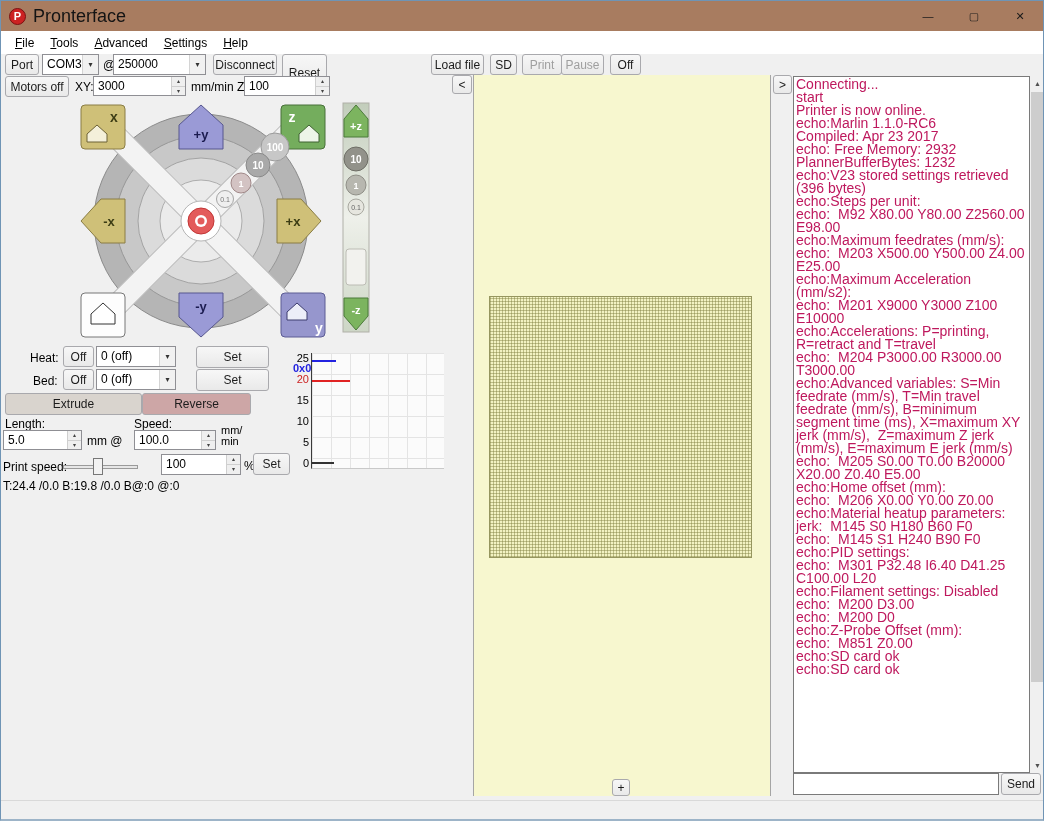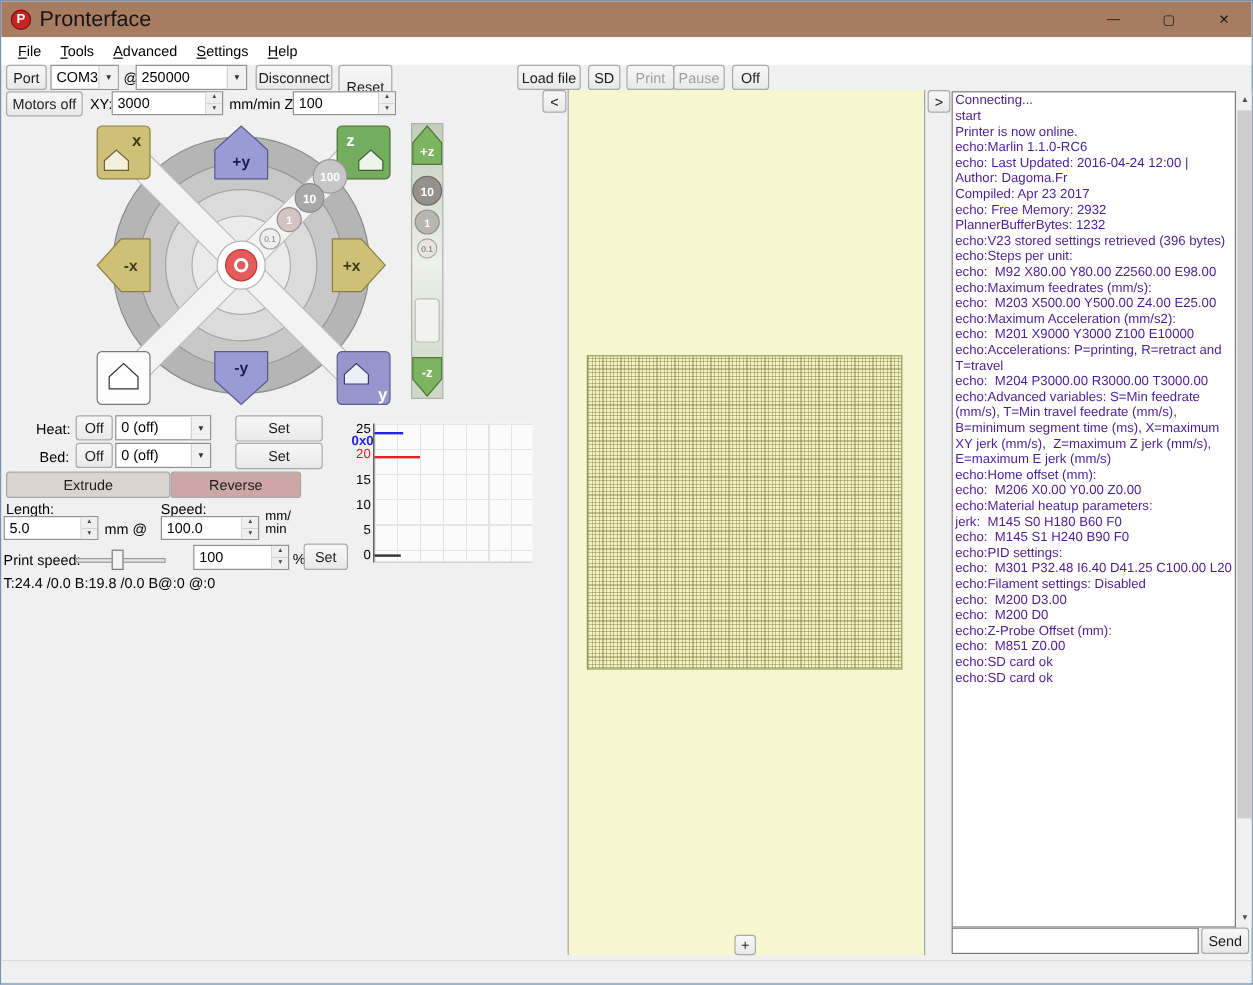--- a/index.html
+++ b/index.html
@@ -65,22 +65,22 @@
   .viewer { position:absolute; left:472px; top:74px; width:298px; height:721px;
             background:#f7f7cf; border-left:1px solid #a5a5a5; border-right:1px solid #a5a5a5; }
   .bed-grid { position:absolute; left:15px; top:221px; width:263px; height:262px;
               background-color:#f2f2c2; border:1px solid #96965f;
               background-image:
                 repeating-linear-gradient(0deg,  rgba(125,125,62,.45) 0 1px, transparent 1px 3px),
                 repeating-linear-gradient(90deg, rgba(125,125,62,.45) 0 1px, transparent 1px 3px); }
 
   
   .log { position:absolute; left:792px; top:75px; width:237px; height:697px; background:#fff;
-         border:1px solid #7a7a7a; padding:1px 2px; font-size:11px; line-height:13px;
-         color:#4c1d95; overflow:hidden; }
+         border:1px solid #7a7a7a; padding:1px 2px; font-size:14px; line-height:13px;
+         color:#be185d; overflow:hidden; }
   .log-line { white-space:pre-wrap; word-wrap:break-word; }
   .vscroll { position:absolute; left:1029px; top:75px; width:15px; height:697px; background:#f0f0f0; }
   .vscroll .sarrow { height:15px; font-size:7px; color:#505050; text-align:center; line-height:15px; }
   .vscroll .thumb { position:absolute; left:1px; top:16px; width:13px; height:590px; background:#cdcdcd; }
   .cmd-input { position:absolute; left:792px; top:772px; width:206px; height:22px;
                border:1px solid #7a7a7a; font-size:12px; padding:2px 4px; font-family:inherit; }
 
   .statusbar { position:absolute; left:0; top:799px; width:100%; height:22px;
                background:#f0f0f0; border-top:1px solid #d9d9d9; }
 
@@ -328,34 +328,34 @@
     <div class="bed-grid"></div>
     <div class="btn" style="left:138px;top:704px;width:18px;height:17px">+</div>
   </div>
 
   <div class="log">
 
   <div class="log-line">Connecting...</div>
       <div class="log-line">start</div>
       <div class="log-line">Printer is now online.</div>
       <div class="log-line">echo:Marlin 1.1.0-RC6</div>
-      <div class="log-line">echo: Last Updated: 2016-04-24 12:00 | Author: Dagoma.Fr</div>
       <div class="log-line">Compiled: Apr 23 2017</div>
       <div class="log-line">echo: Free Memory: 2932</div>
       <div class="log-line">PlannerBufferBytes: 1232</div>
       <div class="log-line">echo:V23 stored settings retrieved (396 bytes)</div>
       <div class="log-line">echo:Steps per unit:</div>
       <div class="log-line">echo:  M92 X80.00 Y80.00 Z2560.00 E98.00</div>
       <div class="log-line">echo:Maximum feedrates (mm/s):</div>
       <div class="log-line">echo:  M203 X500.00 Y500.00 Z4.00 E25.00</div>
       <div class="log-line">echo:Maximum Acceleration (mm/s2):</div>
       <div class="log-line">echo:  M201 X9000 Y3000 Z100 E10000</div>
       <div class="log-line">echo:Accelerations: P=printing, R=retract and T=travel</div>
       <div class="log-line">echo:  M204 P3000.00 R3000.00 T3000.00</div>
       <div class="log-line">echo:Advanced variables: S=Min feedrate (mm/s), T=Min travel feedrate (mm/s), B=minimum segment time (ms), X=maximum XY jerk (mm/s),  Z=maximum Z jerk (mm/s), E=maximum E jerk (mm/s)</div>
+      <div class="log-line">echo:  M205 S0.00 T0.00 B20000 X20.00 Z0.40 E5.00</div>
       <div class="log-line">echo:Home offset (mm):</div>
       <div class="log-line">echo:  M206 X0.00 Y0.00 Z0.00</div>
       <div class="log-line">echo:Material heatup parameters:</div>
       <div class="log-line">jerk:  M145 S0 H180 B60 F0</div>
       <div class="log-line">echo:  M145 S1 H240 B90 F0</div>
       <div class="log-line">echo:PID settings:</div>
       <div class="log-line">echo:  M301 P32.48 I6.40 D41.25 C100.00 L20</div>
       <div class="log-line">echo:Filament settings: Disabled</div>
       <div class="log-line">echo:  M200 D3.00</div>
       <div class="log-line">echo:  M200 D0</div>

